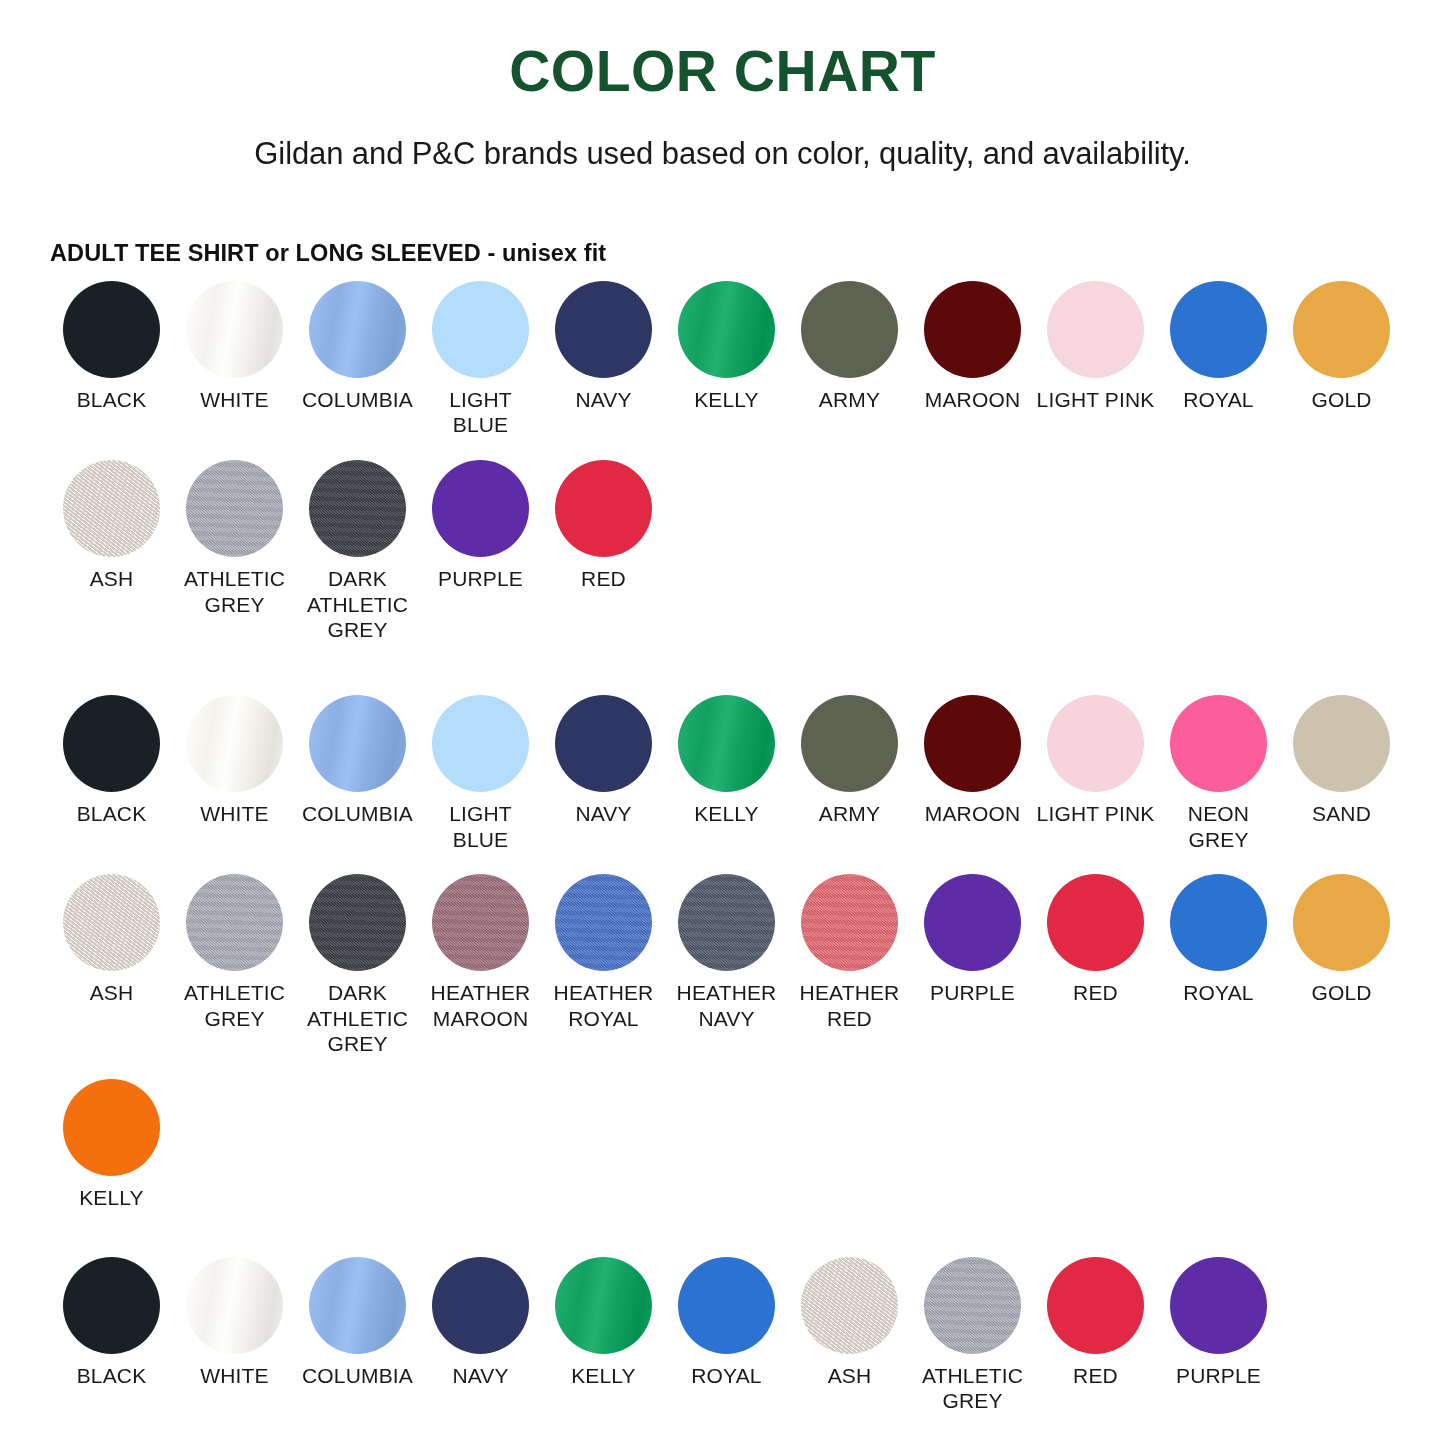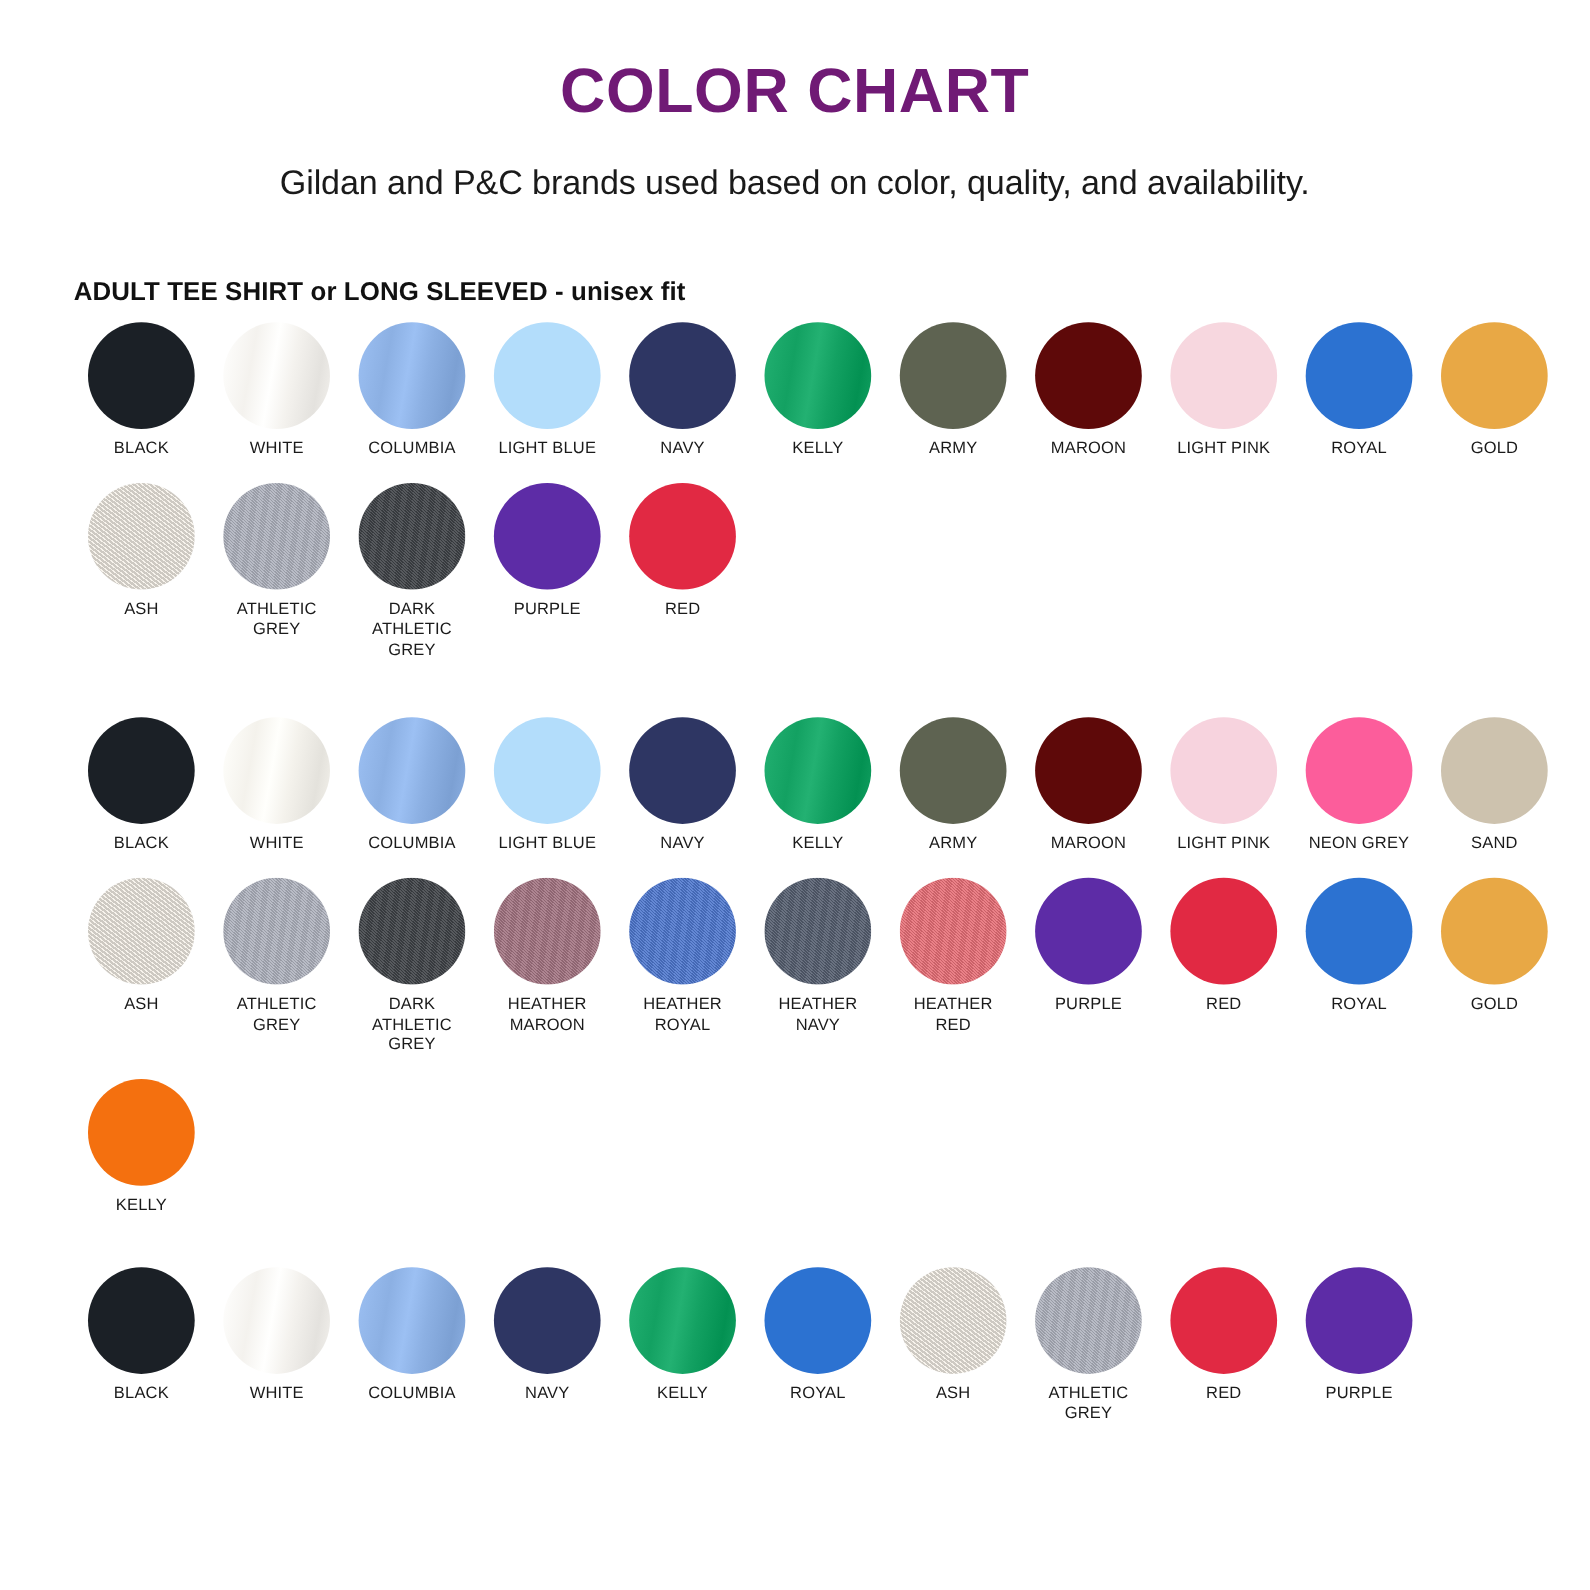--- a/index.html
+++ b/index.html
@@ -23,37 +23,37 @@
     padding: 0 40px;
   }
 
   
   .title {
     text-align: center;
     font-size: 57px;
     font-weight: 700;
     letter-spacing: 0.5px;
     margin: 0;
-    padding-top: 54px;
+    padding-top: 42px;
     line-height: 1.05;
-    color: #701a75;
+    color: #14532d;
   }
   .subtitle {
     text-align: center;
     font-size: 31px;
     font-weight: 400;
     margin: 12px;
     padding-top: 22px;
     color: #1a1a1a;
     letter-spacing: -0.1px;
   }
 
   
   .section {
-    margin-left: 27px;
+    margin-left: 10px;
     margin-right: 12px;
   }
   .section-title {
     font-size: 23.5px;
     font-weight: 700;
     color: #111111;
     letter-spacing: 0.1px;
     white-space: nowrap;
   }
   #section-0 { margin-top: 68px; }
@@ -76,21 +76,21 @@
     align-items: center;
   }
   .swatch {
     width: 97px;
     height: 97px;
     border-radius: 50%;
     position: relative;
   }
   .swatch-label {
     margin-top: 9px;
-    font-size: 15px;
+    font-size: 21px;
     line-height: 1.22;
     text-align: center;
     color: #1a1a1a;
     letter-spacing: 0.15px;
     white-space: pre-line;
     font-weight: 400;
   }
   .row-gap { height: 22px; }
 </style>
 </head>

